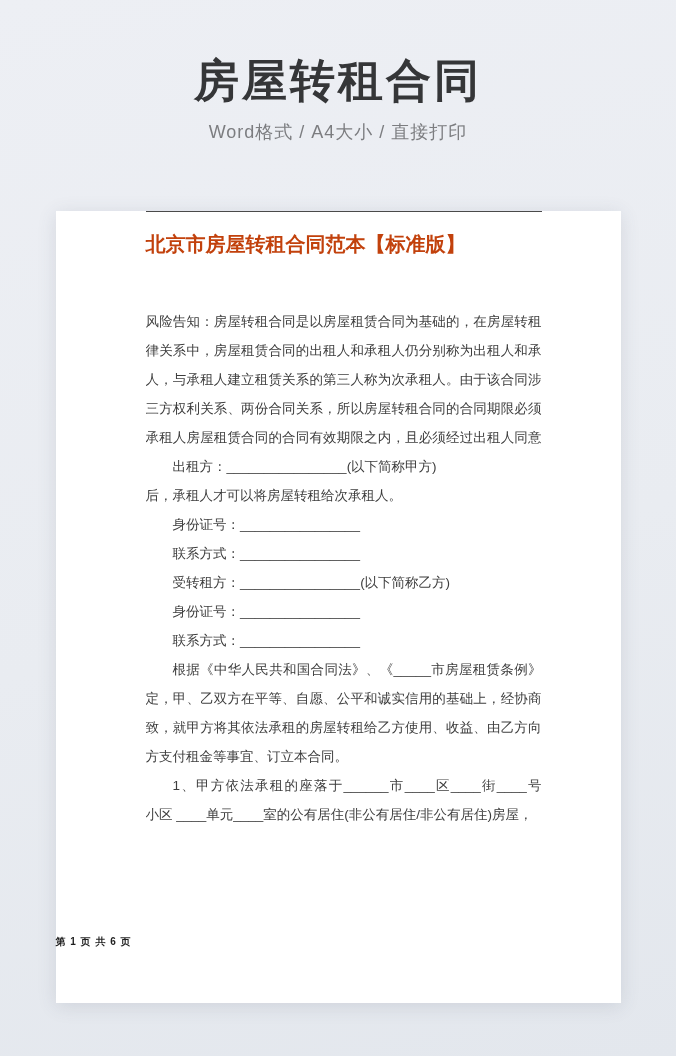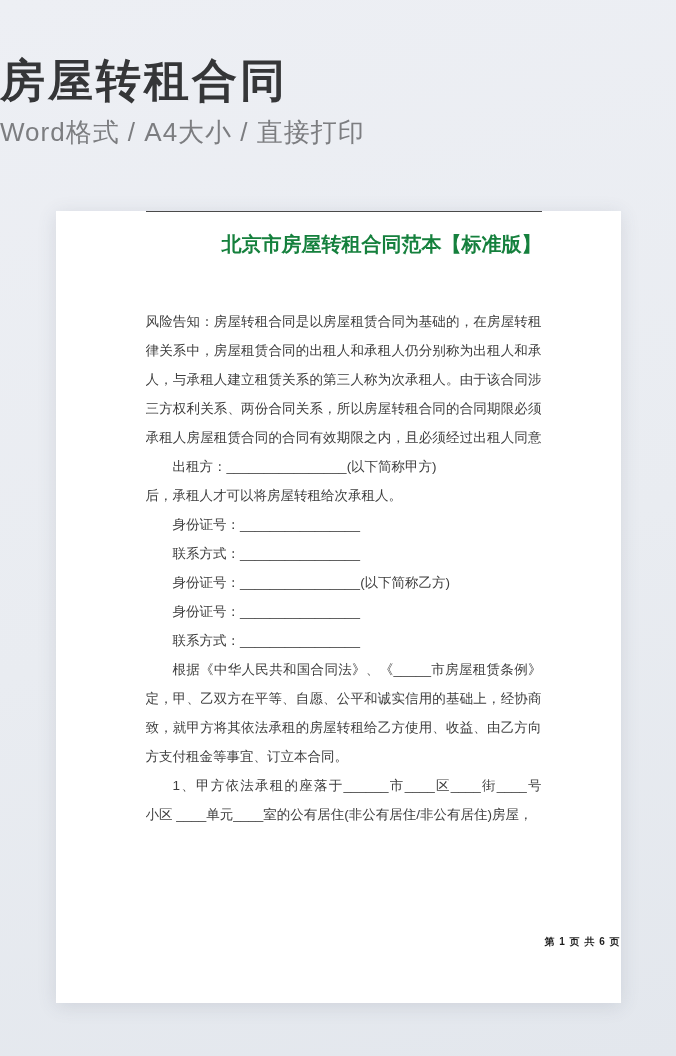--- a/index.html
+++ b/index.html
@@ -2,47 +2,47 @@
 <html><head>
 <meta charset="utf-8">
 <style>
   html,body{margin:0;padding:0;}
   body{
     width:676px;height:1056px;
     background:linear-gradient(165deg,#edeff4 0%,#e9ecf1 55%,#e3e7ed 100%);
     font-family:"Liberation Sans",sans-serif;
     overflow:hidden;
   }
-  .header{text-align:left;padding-top:52px;}
+  .header{text-align:center;padding-top:52px;}
   .header-title{
     font-size:45px;font-weight:bold;color:#353638;
     line-height:58px;letter-spacing:3px;
   }
   .header-sub{
-    font-size:26px;color:#7c7d80;line-height:34px;margin-top:5px;letter-spacing:1px;
+    font-size:18px;color:#7c7d80;line-height:34px;margin-top:5px;letter-spacing:1px;
   }
   .page{
     position:relative;box-sizing:border-box;
     width:565px;height:792px;margin:37px auto 0;
     background:#ffffff;
     box-shadow:0 3px 18px rgba(70,80,100,0.14);
     padding:0 79px 0 90px;
   }
   .rule{border-top:1px solid #4a4a4a;margin-top:62px;}
   .doc-title{
     margin-top:19px;font-size:20px;line-height:27px;
-    font-weight:bold;color:#15803d;text-align:right;
+    font-weight:bold;color:#c2410c;text-align:left;
   }
   .contract-body{margin-top:49px;font-size:13.5px;color:#3d3d3d;}
   .line{line-height:29px;height:29px;overflow:hidden;text-align:left;}
   .line.fill{text-align:justify;text-align-last:justify;}
   .line.indent{padding-left:27px;}
   .page-footer{
     position:absolute;left:0;right:0;bottom:54px;
-    text-align:right;font-size:10px;font-weight:bold;color:#1e1e1e;
+    text-align:left;font-size:10px;font-weight:bold;color:#1e1e1e;
     letter-spacing:1px;
   }
 </style>
 </head>
 <body>
 
 <div class="header">
   <div class="header-title">房屋转租合同</div>
   <div class="header-sub">Word格式 / A4大小 / 直接打印</div>
 </div>
@@ -53,21 +53,21 @@
   <div class="contract-body">
       <div class="line fill">风险告知：房屋转租合同是以房屋租赁合同为基础的，在房屋转租法</div>
       <div class="line fill">律关系中，房屋租赁合同的出租人和承租人仍分别称为出租人和承租</div>
       <div class="line fill">人，与承租人建立租赁关系的第三人称为次承租人。由于该合同涉及</div>
       <div class="line fill">三方权利关系、两份合同关系，所以房屋转租合同的合同期限必须在</div>
       <div class="line fill">承租人房屋租赁合同的合同有效期限之内，且必须经过出租人同意之</div>
       <div class="line indent">出租方：________________(以下简称甲方)</div>
       <div class="line">后，承租人才可以将房屋转租给次承租人。</div>
       <div class="line indent">身份证号：________________</div>
       <div class="line indent">联系方式：________________</div>
-      <div class="line indent">身份证号：________________(以下简称乙方)</div>
+      <div class="line indent">受转租方：________________(以下简称乙方)</div>
       <div class="line indent">身份证号：________________</div>
       <div class="line indent">联系方式：________________</div>
       <div class="line fill indent">根据《中华人民共和国合同法》、《_____市房屋租赁条例》的规</div>
       <div class="line fill">定，甲、乙双方在平等、自愿、公平和诚实信用的基础上，经协商一</div>
       <div class="line fill">致，就甲方将其依法承租的房屋转租给乙方使用、收益、由乙方向甲</div>
       <div class="line">方支付租金等事宜、订立本合同。</div>
       <div class="line fill indent">1、甲方依法承租的座落于______市____区____街____号____</div>
       <div class="line">小区 ____单元____室的公有居住(非公有居住/非公有居住)房屋，已</div>
     </div>
   <div class="page-footer">第 1 页 共 6 页</div>

